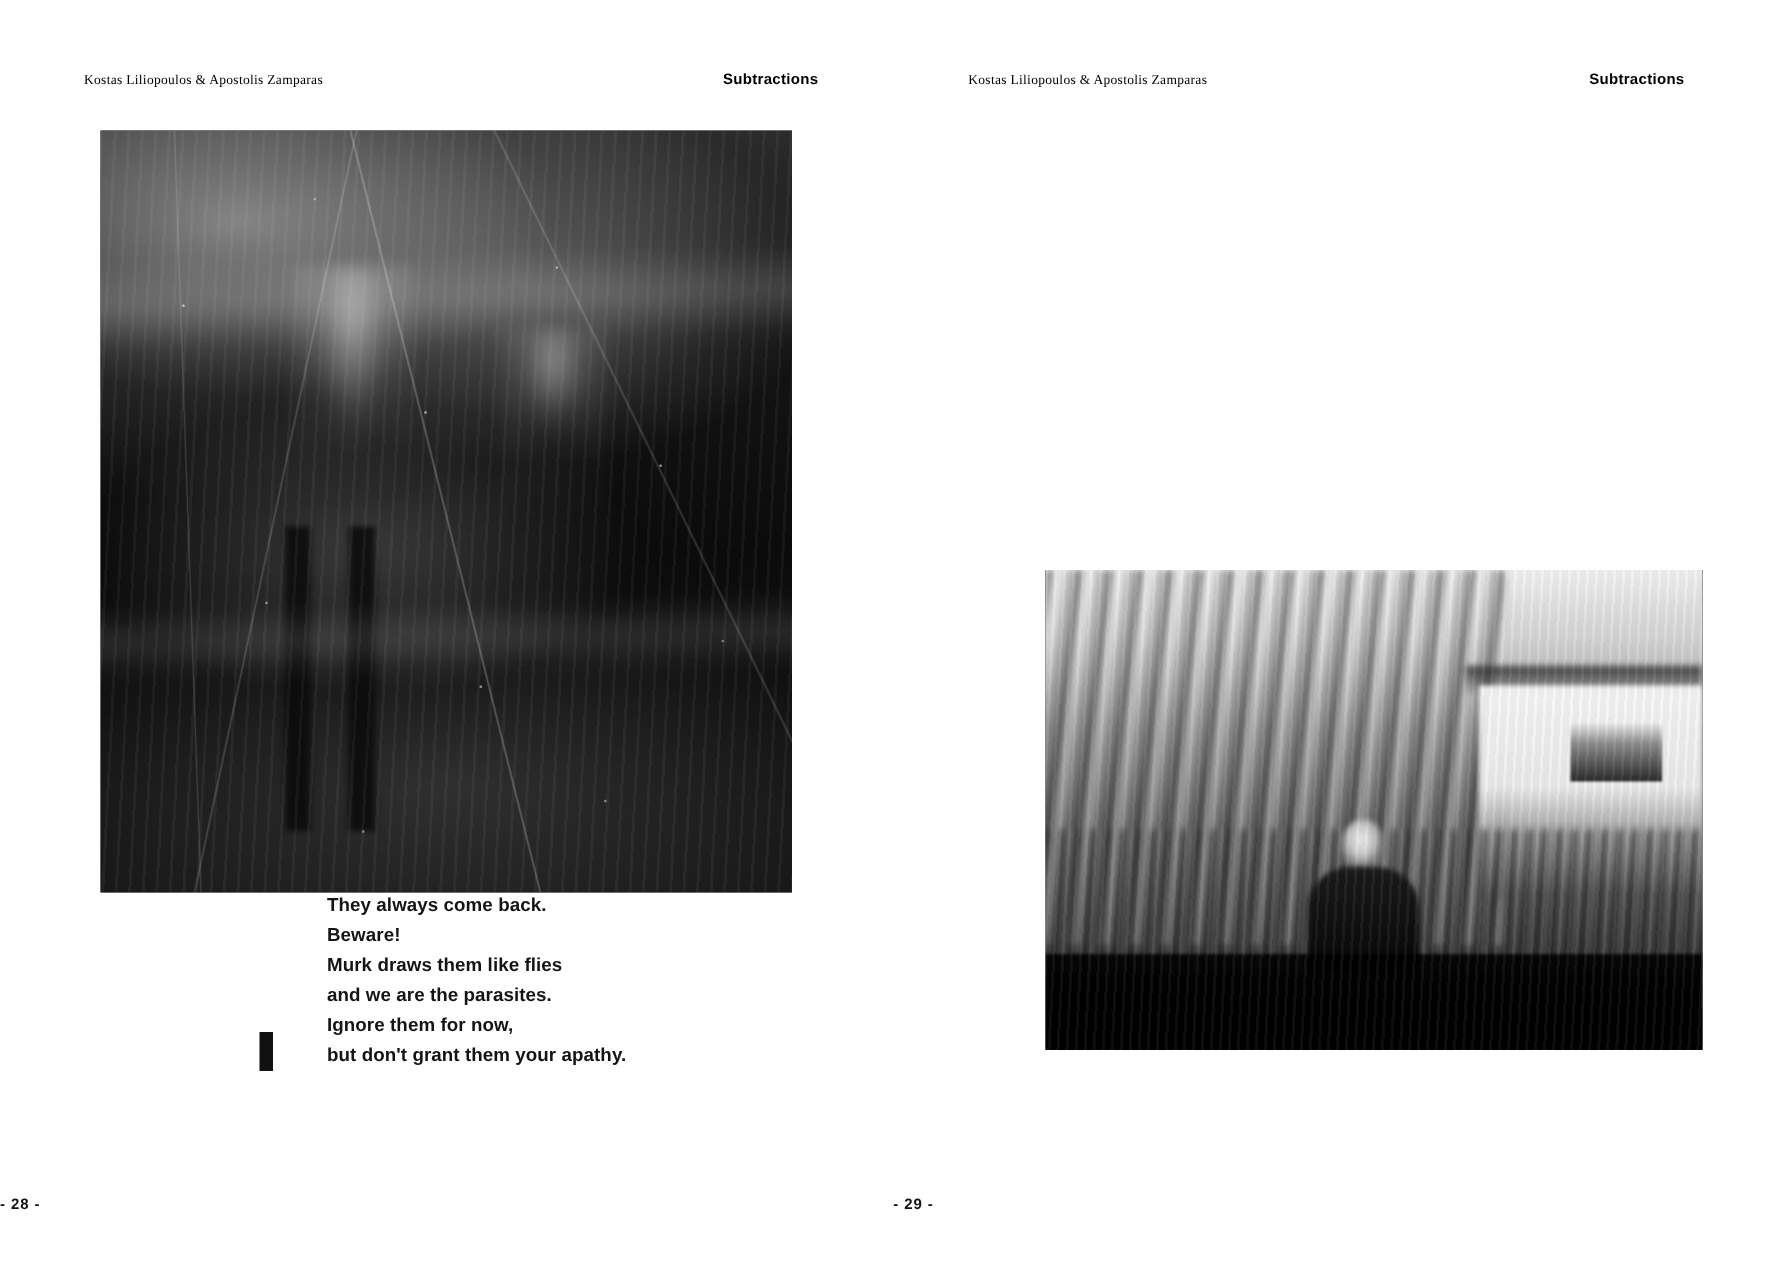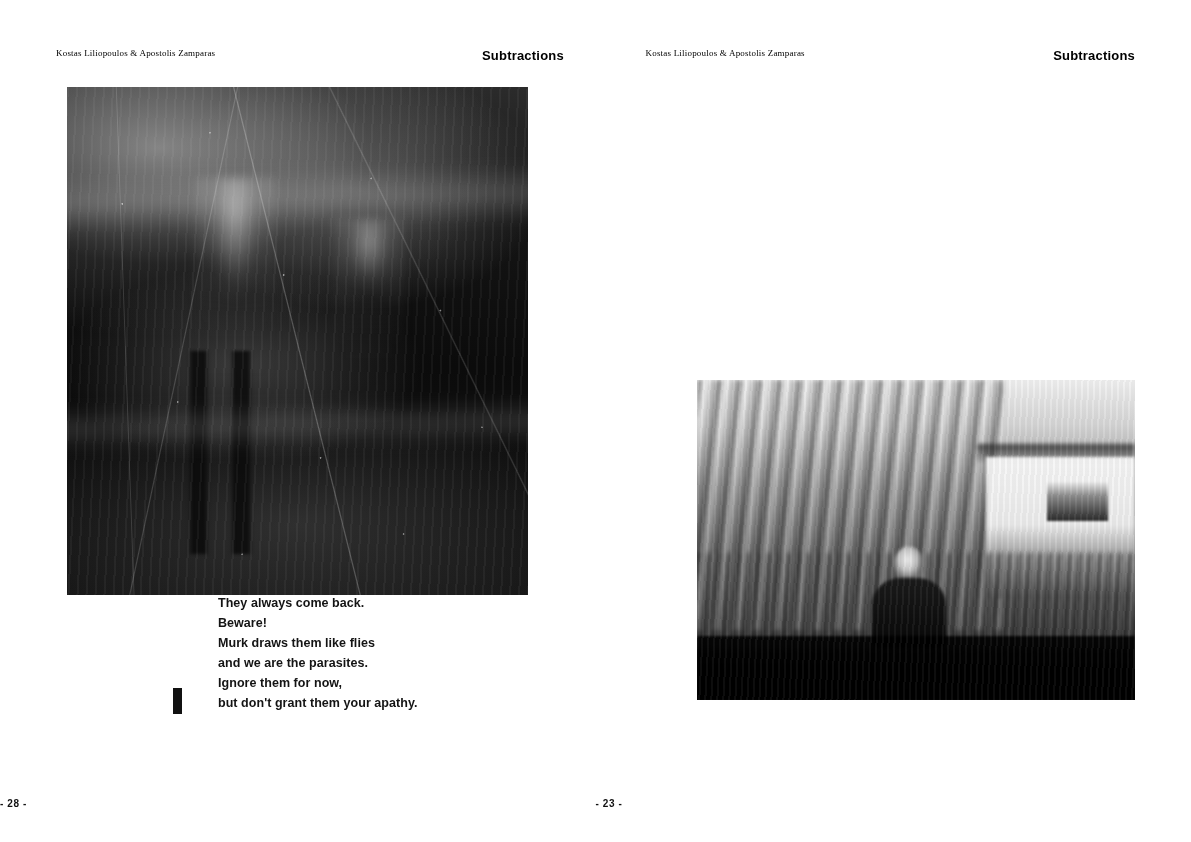--- a/index.html
+++ b/index.html
@@ -27,37 +27,37 @@
     width: 595.5px;
     height: 842px;
     box-sizing: border-box;
   }
 
   
   .running-head {
     position: absolute;
     top: 46px;
     left: 0;
-    right: 0;
+    right: 12px;
     height: 16px;
     font-size: 8px;
     letter-spacing: 0.2px;
     padding-left: 20px;
   }
   .rh-author {
     position: absolute;
     font-family: "Liberation Serif", serif;
     font-size: 9px;
     color: #000;
     white-space: nowrap;
   }
   .rh-title {
     position: absolute;
     font-family: "Liberation Sans", sans-serif;
-    font-size: 13px;
+    font-size: 10px;
     font-weight: bold;
     color: #000;
     white-space: nowrap;
   }
   .page-left .rh-author { left: 56px; top: 2px; }
   .page-left .rh-title  { left: 482px; top: 2px; }
   .page-right .rh-author { left: 50px; top: 2px; }
   .page-right .rh-title  { right: 56px; top: 2px; }
 
   
@@ -318,16 +318,16 @@
       <div class="roof"></div>
       <div class="house"></div>
       <div class="window"></div>
       <div class="hedge"></div>
       <div class="person-head"></div>
       <div class="person-body"></div>
       <div class="bench"></div>
       <div class="motion grain"></div>
     </div>
 
-    <div class="folio">- 23 -</div>
+    <div class="folio">- 29 -</div>
   </div>
 
 </div>
 
 </body></html>

